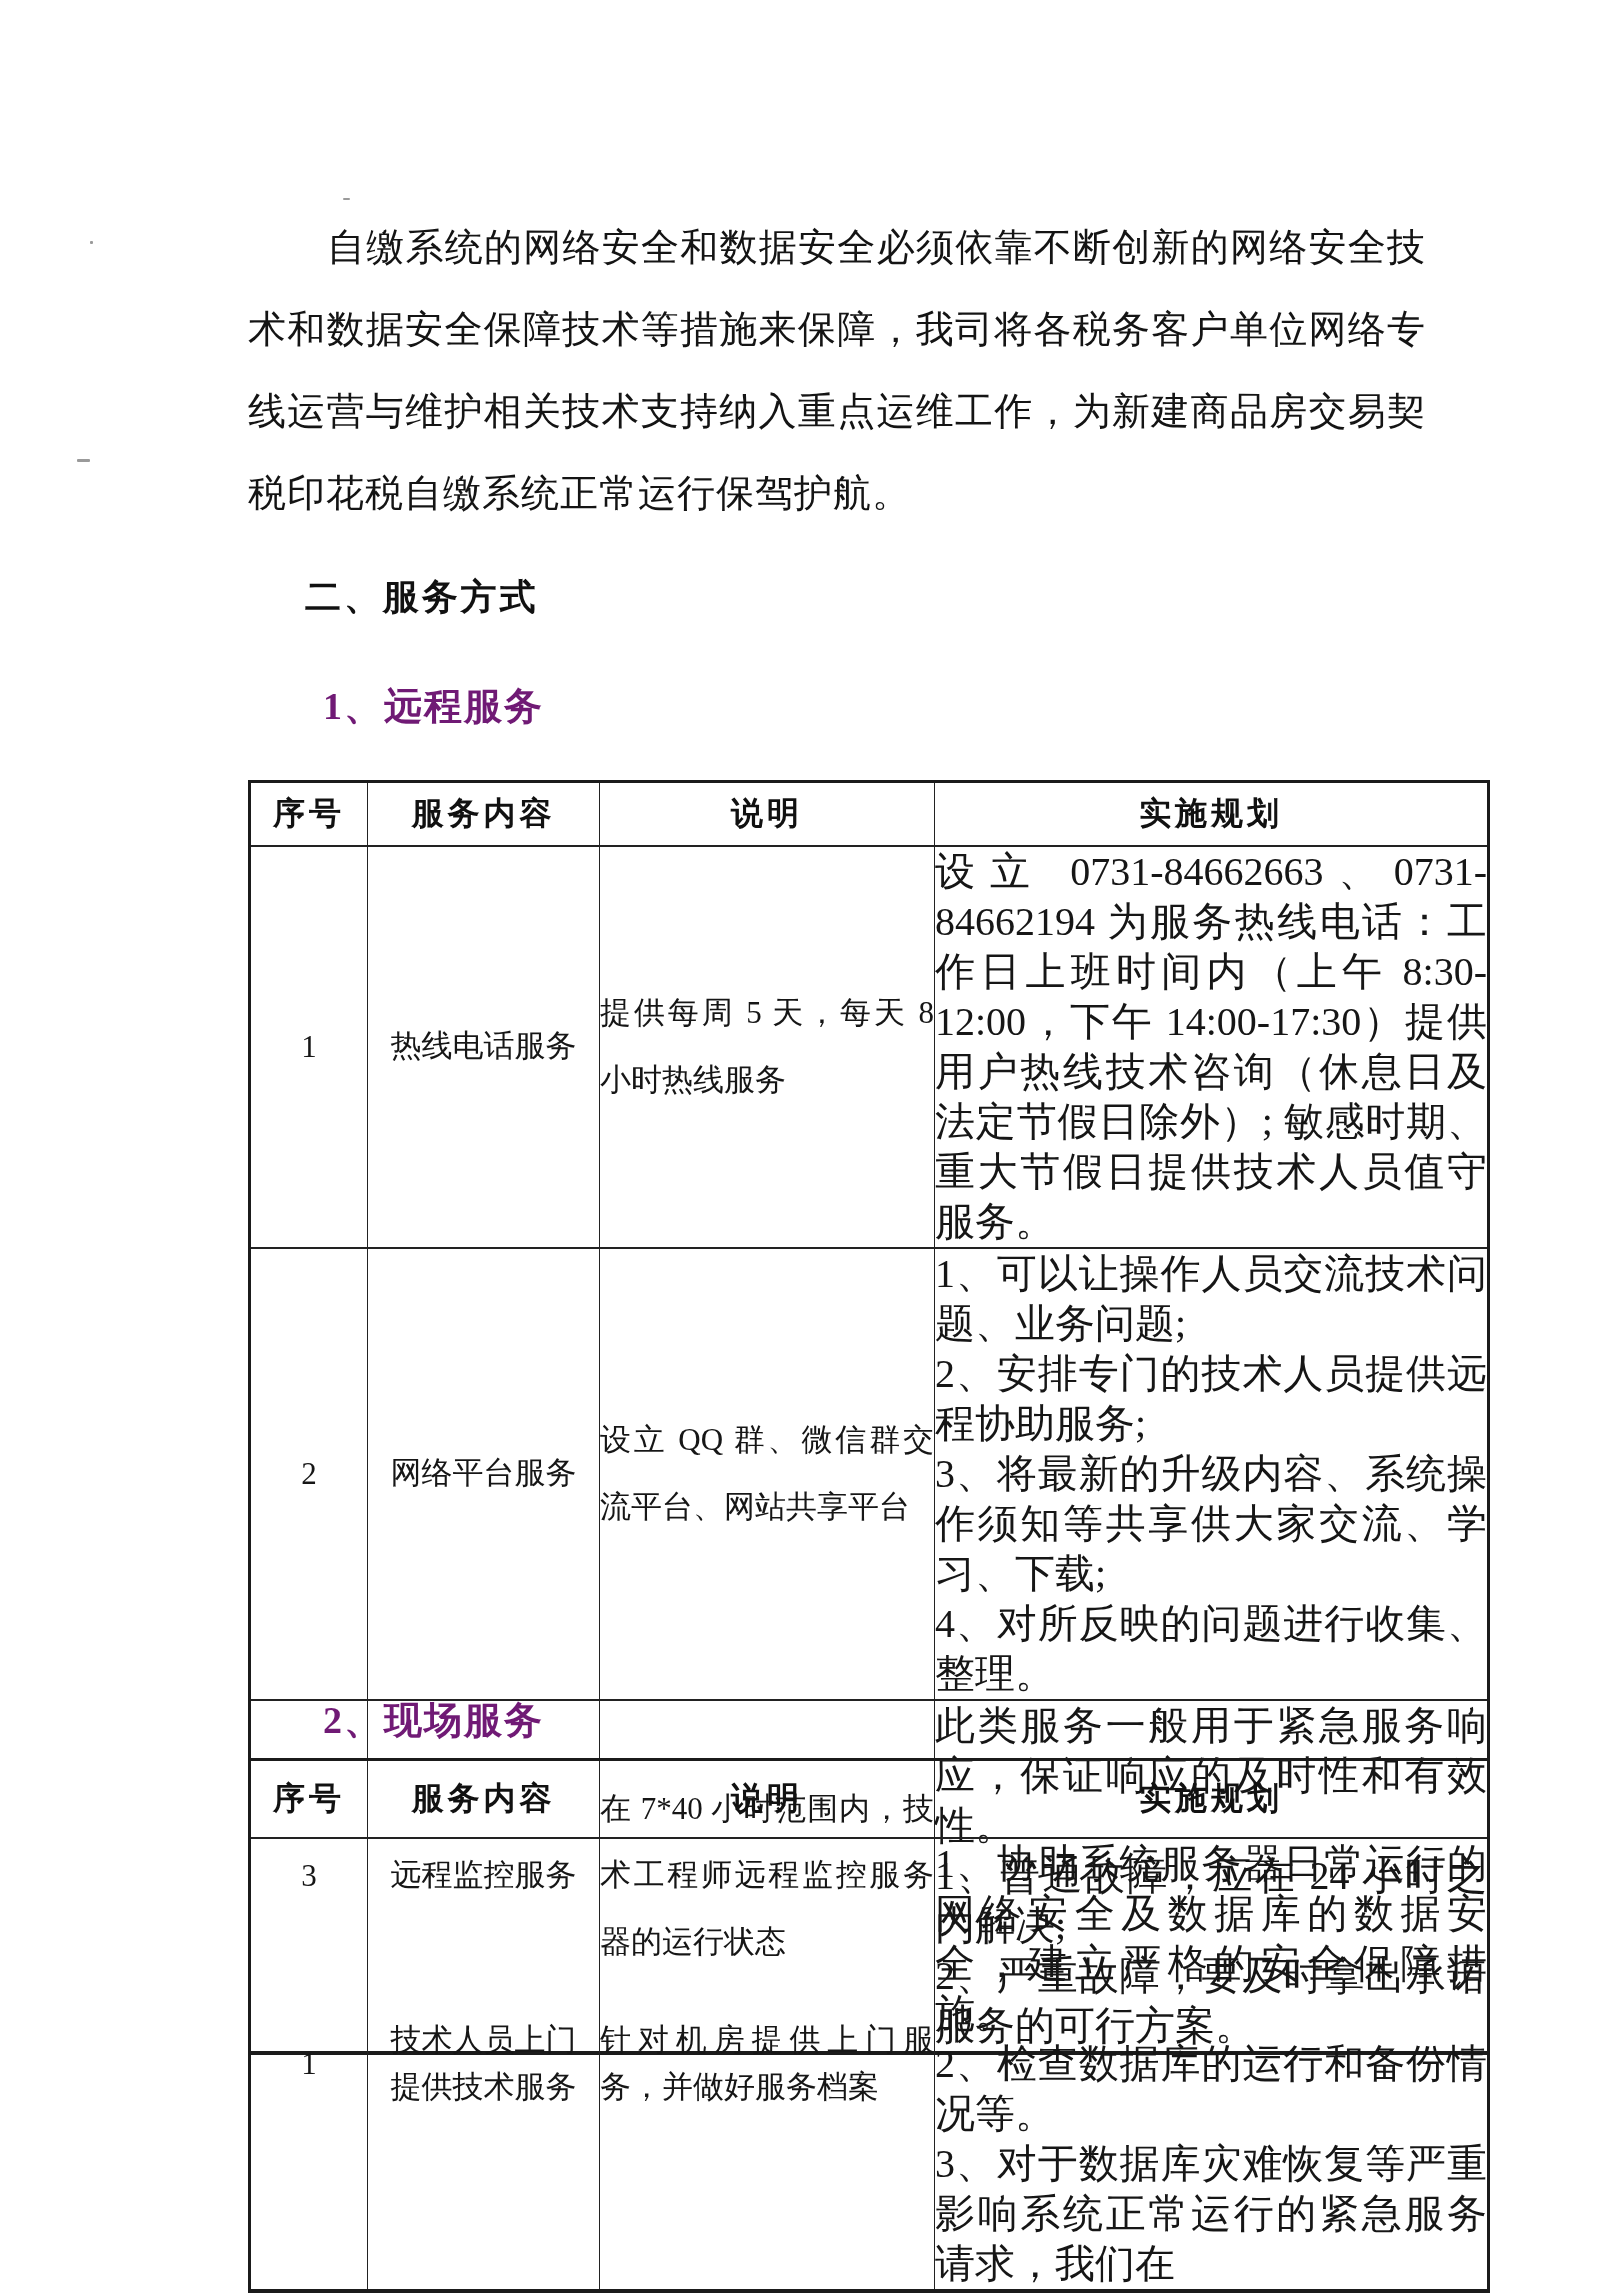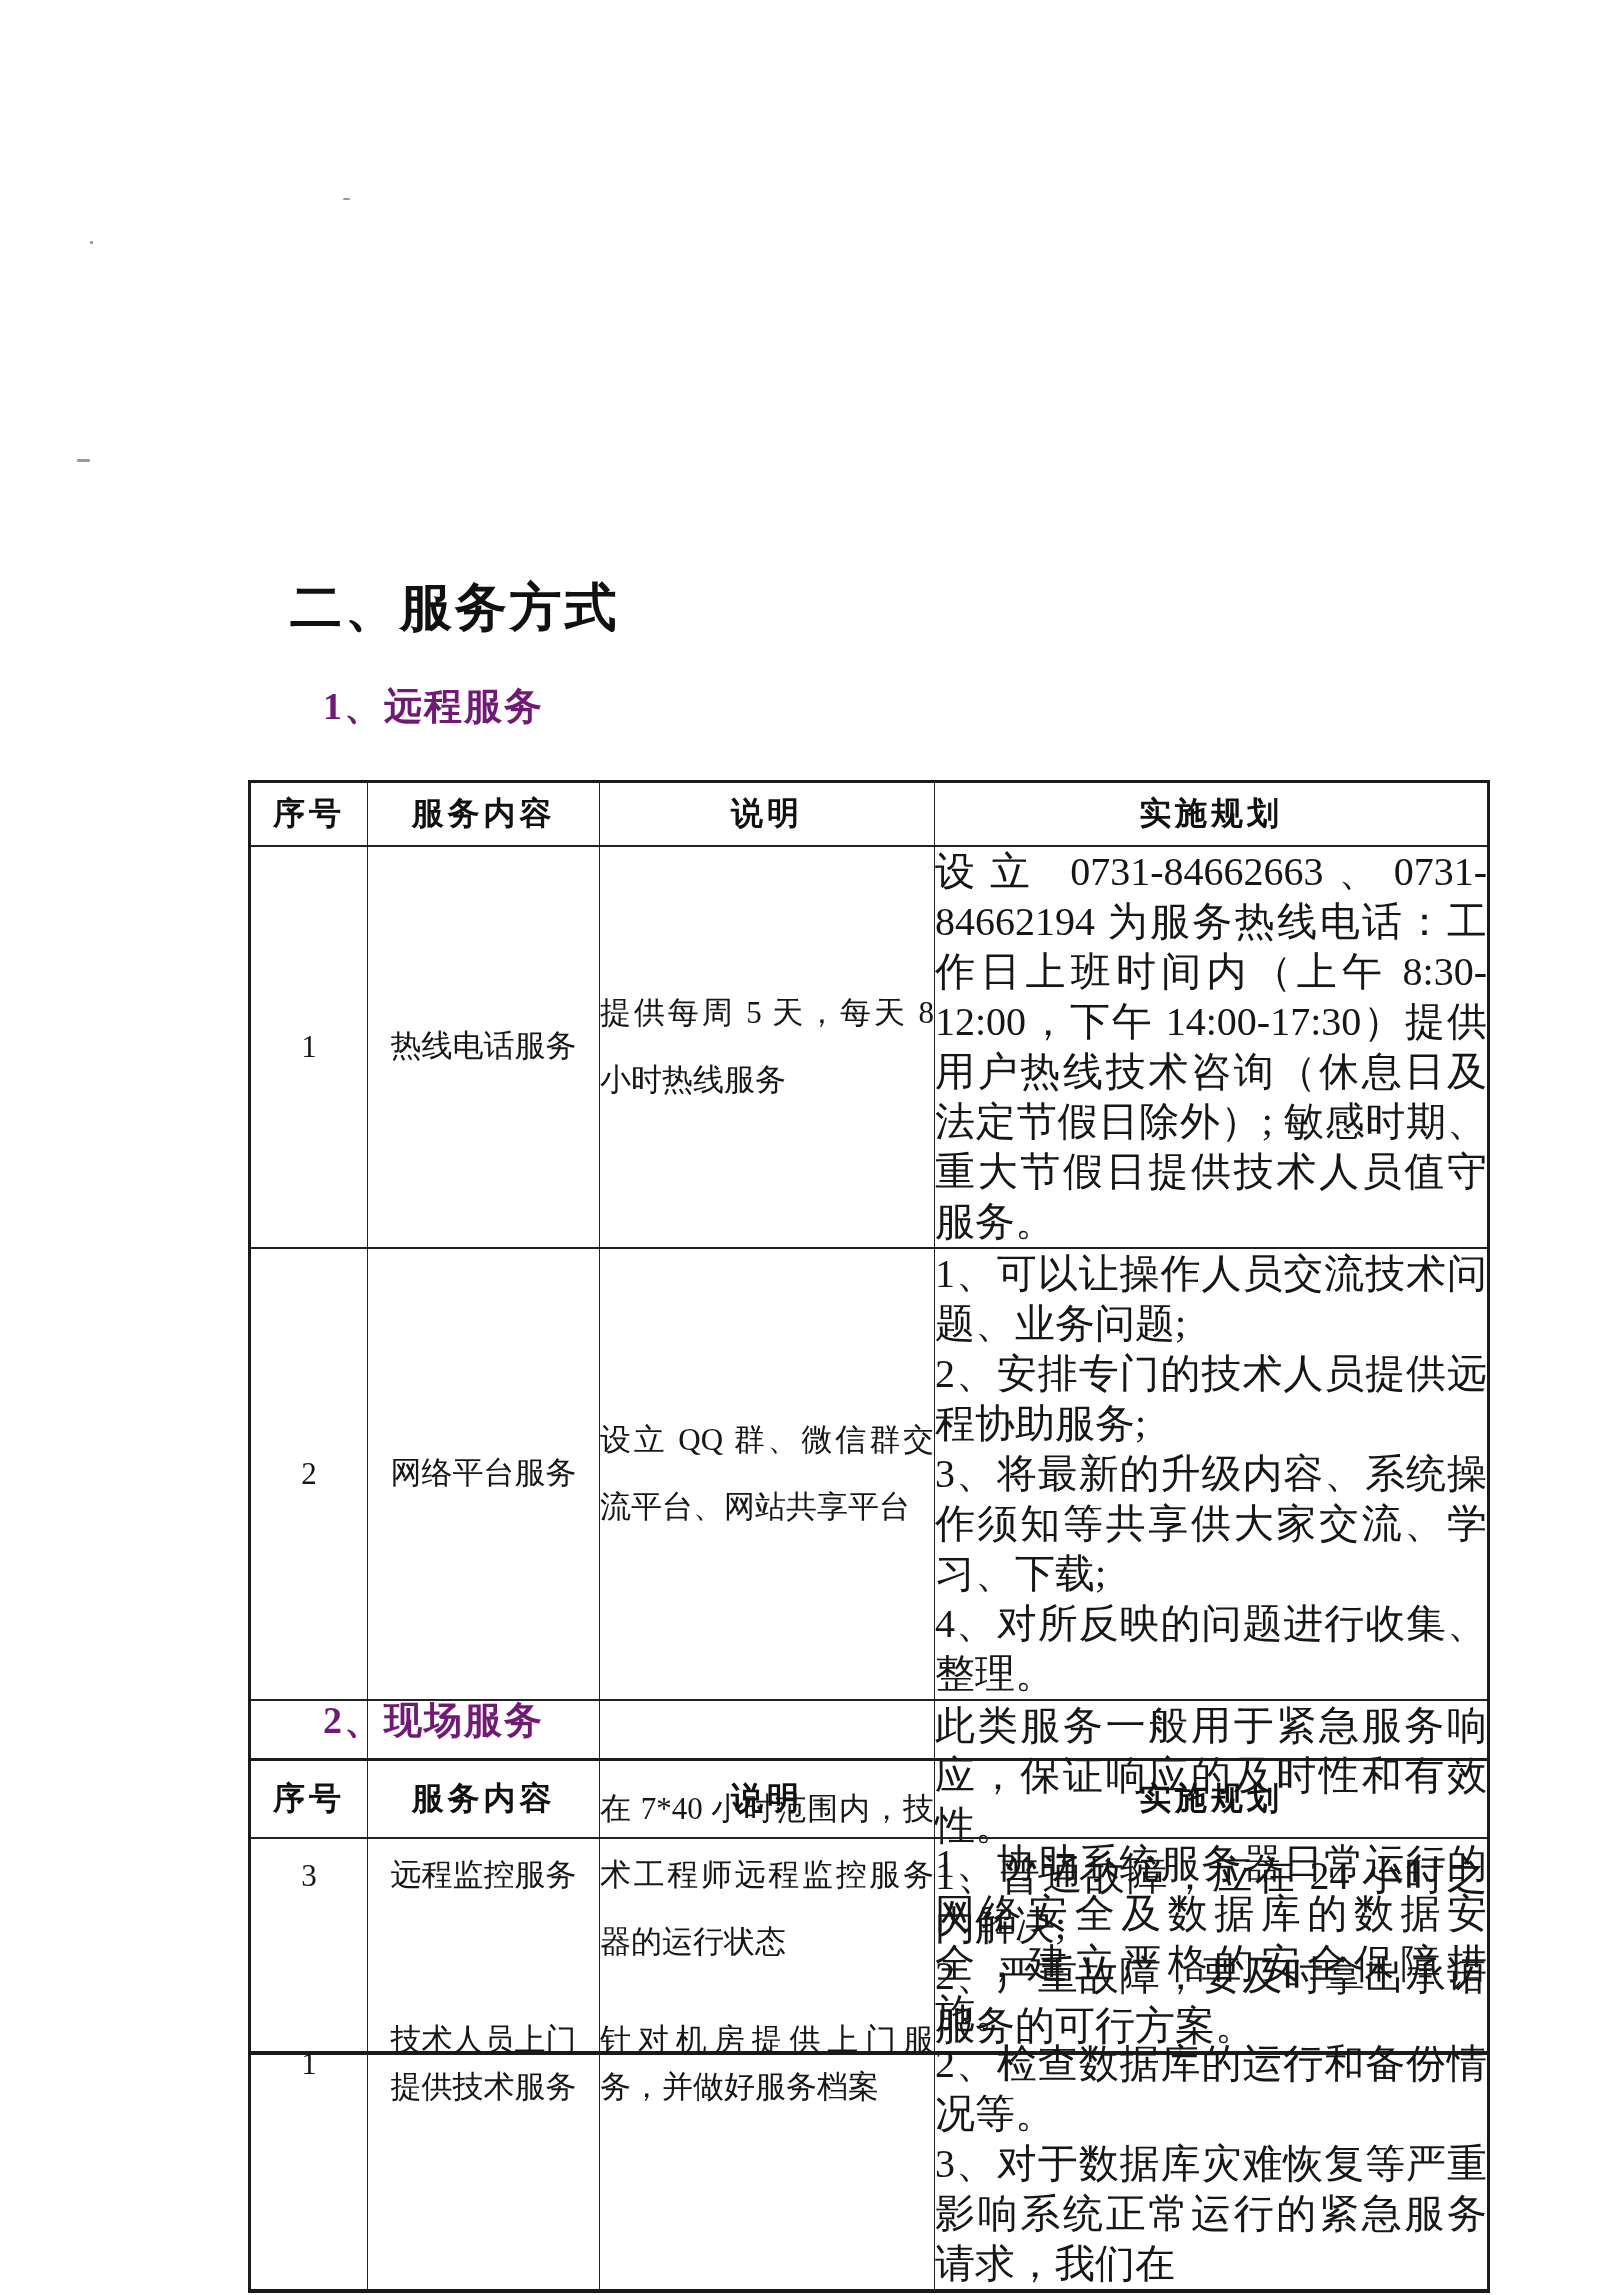--- a/index.html
+++ b/index.html
@@ -11,22 +11,22 @@
     color:#161616;
     overflow:hidden;
   }
   .para{
     position:absolute;left:248px;top:206px;width:1178px;
     font-size:38px;line-height:82px;letter-spacing:1px;
     text-align:justify;text-indent:79px;
     color:#141414;
   }
   .h-section{
-    position:absolute;left:290px;top:573px;
-    font-size:52px;font-weight:bold;letter-spacing:2.9px;color:#111;
+    position:absolute;left:305px;top:573px;
+    font-size:36px;font-weight:bold;letter-spacing:2.9px;color:#111;
   }
   .h-sub{
     position:absolute;
     font-size:38px;font-weight:bold;letter-spacing:2px;color:#701a75;
   }
   .h-sub1{left:323px;top:681px;}
   .h-sub2{left:323px;top:1695px;}
   table.svc{
     position:absolute;left:248px;
     border-collapse:collapse;table-layout:fixed;
@@ -74,20 +74,21 @@
 </style>
 </head>
 <body>
 
 <div class="page">
 
   <div class="artifact" style="left:90px;top:241px;width:3.4px;height:3.4px;"></div>
   <div class="artifact" style="left:77px;top:459px;width:12.8px;height:2.5px;"></div>
   <div class="artifact" style="left:343px;top:198px;width:6.9px;height:2px;"></div>
 
+  <div class="para">自缴系统的网络安全和数据安全必须依靠不断创新的网络安全技术和数据安全保障技术等措施来保障，我司将各税务客户单位网络专线运营与维护相关技术支持纳入重点运维工作，为新建商品房交易契税印花税自缴系统正常运行保驾护航。</div>
 
   <div class="h-section">二、服务方式</div>
 
   <div class="h-sub h-sub1">1、远程服务</div>
 
   <table class="svc t1">
     <colgroup>
       <col style="width:118px">
         <col style="width:232px">
         <col style="width:335px">

